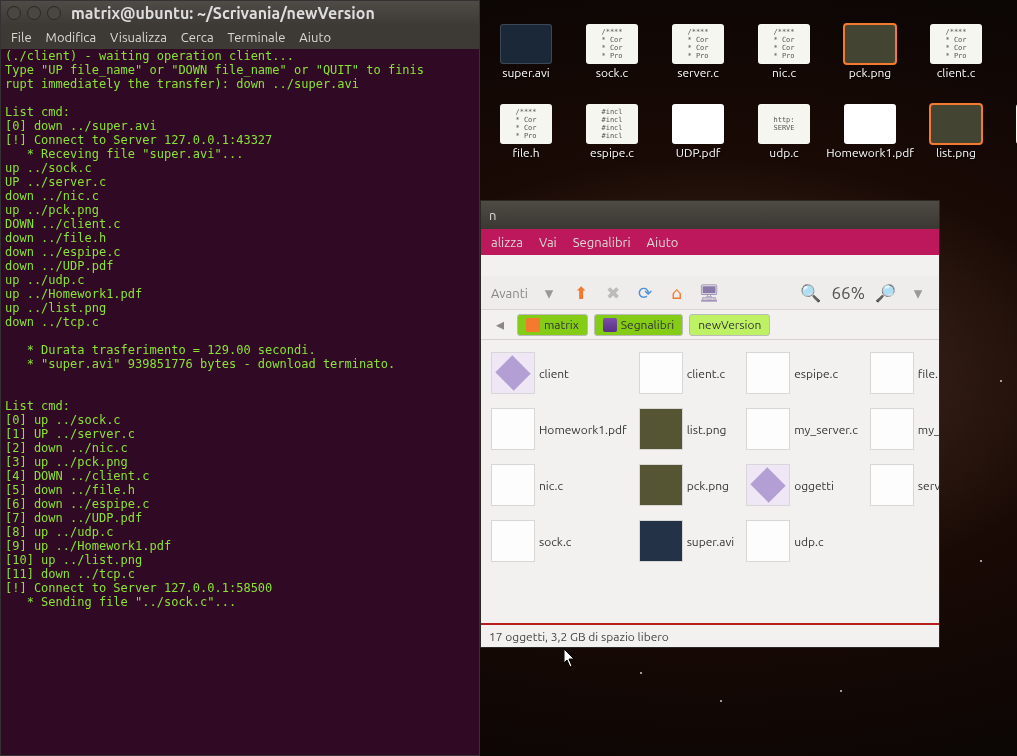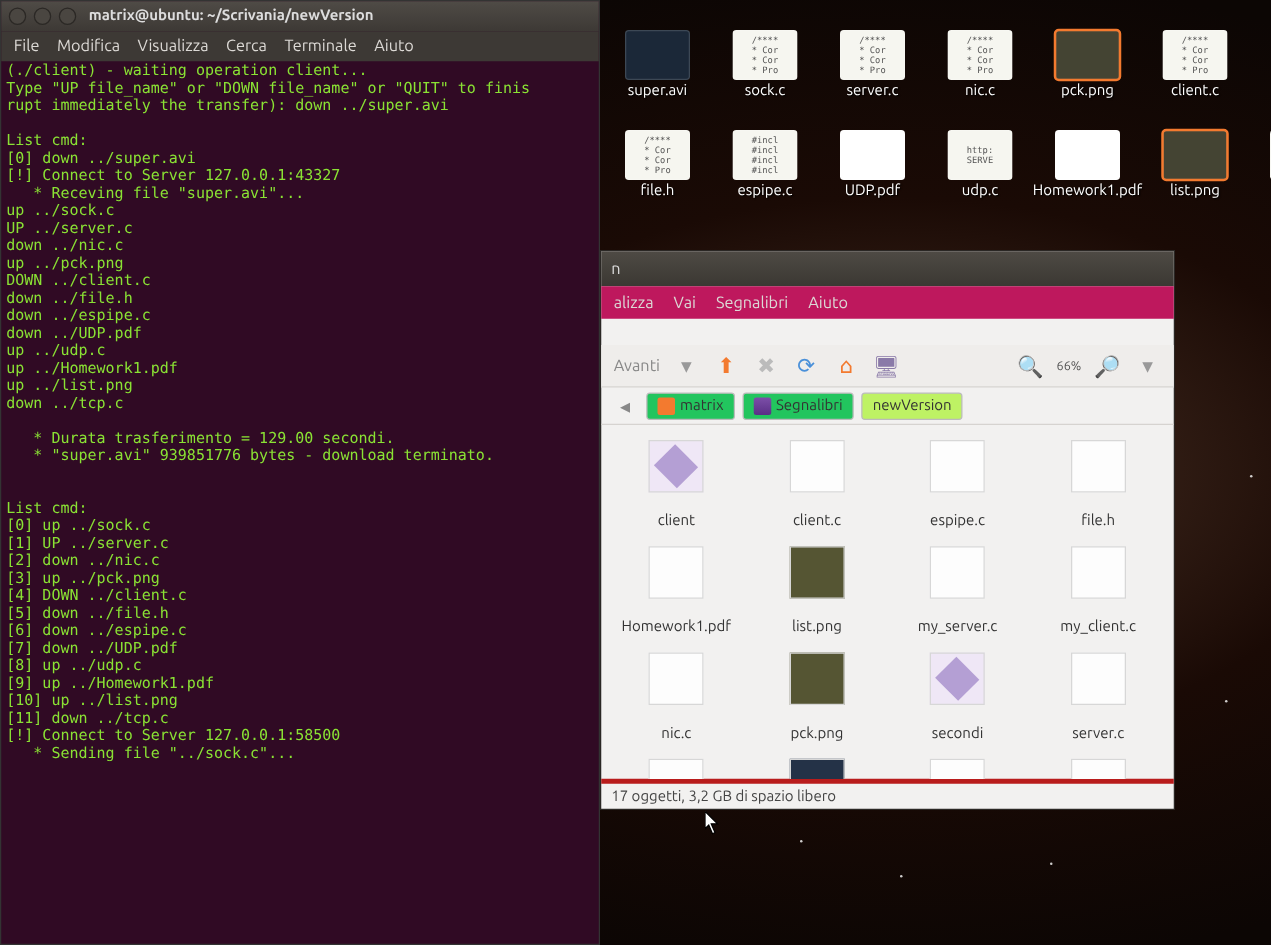--- a/index.html
+++ b/index.html
@@ -36,67 +36,67 @@
   position: absolute; top: 0; left: 0; width: 480px; height: 756px;
   background: #300a24; color: #8ae234; font-family: "DejaVu Sans Mono", monospace;
   font-size: 12px; line-height: 14px;
   border: 1px solid #333;
 }
 .term .titlebar {
   height: 24px; background: linear-gradient(#4f4b46, #3d3935);
   display: flex; align-items: center; padding: 0 6px; gap: 6px;
 }
 .tbtn { width: 14px; height: 14px; border-radius: 50%; background: #4a4641; border: 1px solid #2b2825; }
-.term .title { color: #ddd; font-size: 12px; font-family: Ubuntu, sans-serif; margin-left: 4px; font-weight: bold; }
+.term .title { color: #ddd; font-size: 16px; font-family: Ubuntu, sans-serif; margin-left: 4px; font-weight: bold; }
 .term .menubar {
   height: 24px; background: #3d3935; display: flex; align-items: center; gap: 14px;
   padding: 0 10px; color: #dcd9d5; font-size: 13px; font-family: Ubuntu, sans-serif;
 }
 .term .content { padding: 0 4px; white-space: pre; overflow: hidden; }
 
 
 .fm {
   position: absolute; top: 200px; left: 480px; width: 460px; height: 448px;
   background: #f2f1f0; border: 1px solid #2a2724;
   display: flex; flex-direction: column;
 }
 .fm .titlebar { height: 28px; background: linear-gradient(#4e4a44, #3b3833);
   display: flex; align-items: center; padding: 0 8px; color: #ddd; font-size: 13px; }
 .fm .menubar { height: 26px; background: #be185d; display: flex; align-items: center;
   gap: 16px; padding: 0 10px; color: #dcd9d5; font-size: 13px; }
 .fm .toolbar { height: 34px; background: #efedeb; display: flex; align-items: center; gap: 10px;
   padding: 0 10px; border-bottom: 1px solid #d8d5d2; margin-top: 21px; }
 .tool-ico { width: 22px; height: 22px; display: flex; align-items: center; justify-content: center; font-size: 17px; }
-.zoom { color: #555; font-size: 10px; }
+.zoom { color: #555; font-size: 17px; }
 .fm .pathbar { height: 30px; display: flex; align-items: center; gap: 6px; padding: 0 8px;
   border-bottom: 1px solid #d6d3d0; }
 .pbtn { height: 22px; padding: 0 8px; border: 1px solid #bbb; border-radius: 3px;
-  display: flex; align-items: center; gap: 4px; background: #22c55e; font-size: 12px; color: #333; }
+  display: flex; align-items: center; gap: 4px; background: #84cc16; font-size: 12px; color: #333; }
 .pbtn.active { background: #bef264; }
 .pbtn .i { display: inline-block; width: 14px; height: 14px; border-radius: 2px; }
 .pbtn .home { background: #f37a2f; }
 .pbtn .desk { background: linear-gradient(#7c4fa8,#5a2f86); }
 .navsmall { width: 22px; text-align: center; color: #888; }
 .fm .files { flex: 1; overflow: auto; padding: 8px 6px; }
 .fgrid { display: grid; grid-template-columns: repeat(4, 1fr); gap: 6px 4px; }
-.fitem { display: flex; flex-direction: column; align-items: center; gap: 16px; padding: 4px; border-radius: 3px; }
+.fitem { display: flex; flex-direction: row; align-items: center; gap: 4px; padding: 4px; border-radius: 3px; }
 .fitem .ic {
   width: 44px; height: 42px; background: #fdfdfd; border: 1px solid #d7d7d7;
   display: flex; align-items: center; justify-content: center; font-size: 8px; color: #555;
   position: relative;
 }
 .fitem .ic.exec { background: #efe7f6; }
 .fitem .ic.exec::after {
   content: ""; position: absolute; inset: 8px; transform: rotate(45deg);
   background: #b49fd4;
 }
 .fitem .ic.vid { background: #243247; }
 .fitem .ic.imgthumb { background: #553; }
 .fitem .lbl { color: #333; font-size: 12px; text-align: center; }
-.fm .status { height: 24px; border-top: 4px solid #b91c1c; display: flex; align-items: center;
+.fm .status { height: 24px; border-top: 2px solid #b91c1c; display: flex; align-items: center;
   padding: 0 8px; font-size: 12px; color: #444; }
 </style>
 </head>
 <body>
 
 <div class="stars">
   <span class="star" style="left:560px;top:540px"></span>
   <span class="star" style="left:640px;top:672px"></span>
   <span class="star" style="left:720px;top:700px"></span>
   <span class="star" style="left:840px;top:690px"></span>
@@ -314,37 +314,33 @@
         <div class="fitem">
           <div class="ic "></div>
           <div class="lbl">nic.c</div>
         </div>
         <div class="fitem">
           <div class="ic imgthumb"></div>
           <div class="lbl">pck.png</div>
         </div>
         <div class="fitem">
           <div class="ic exec"></div>
-          <div class="lbl">secondi</div>
+          <div class="lbl">oggetti</div>
         </div>
         <div class="fitem">
           <div class="ic "></div>
           <div class="lbl">server.c</div>
         </div>
         <div class="fitem">
           <div class="ic "></div>
           <div class="lbl">sock.c</div>
         </div>
         <div class="fitem">
           <div class="ic vid"></div>
           <div class="lbl">super.avi</div>
-        </div>
-        <div class="fitem">
-          <div class="ic "></div>
-          <div class="lbl">tcp.c</div>
         </div>
         <div class="fitem">
           <div class="ic "></div>
           <div class="lbl">udp.c</div>
         </div>
       </div>
     <div style="height:40px;display:flex;align-items:flex-start;padding-top:8px">
       <div class="fitem" style="width:100px">
         
       </div>

